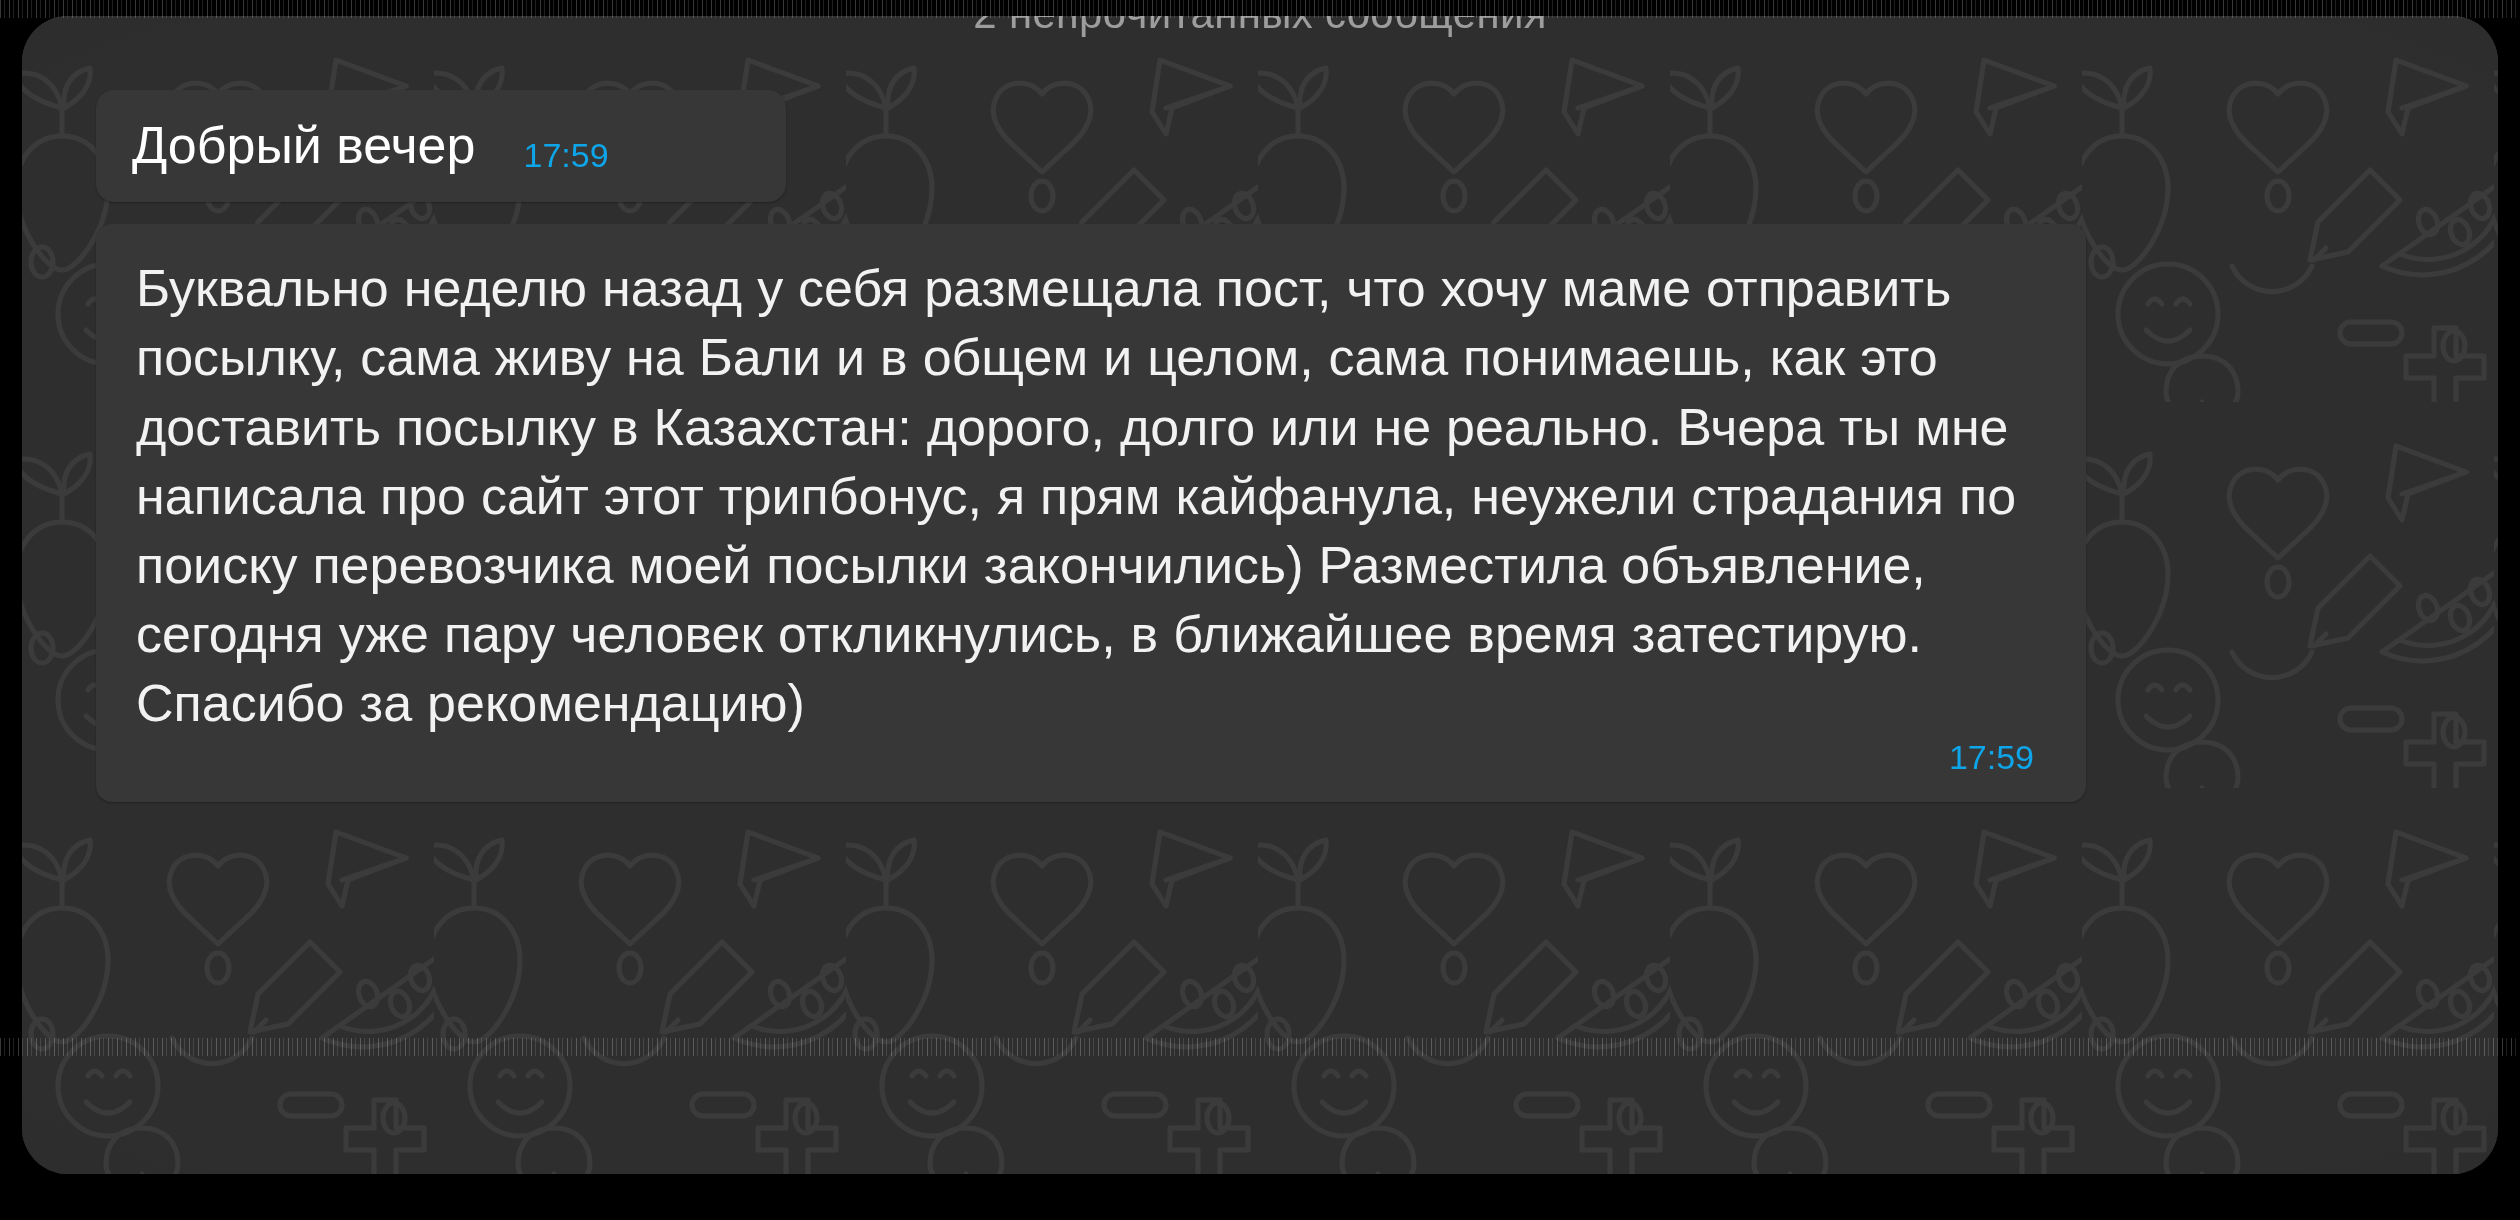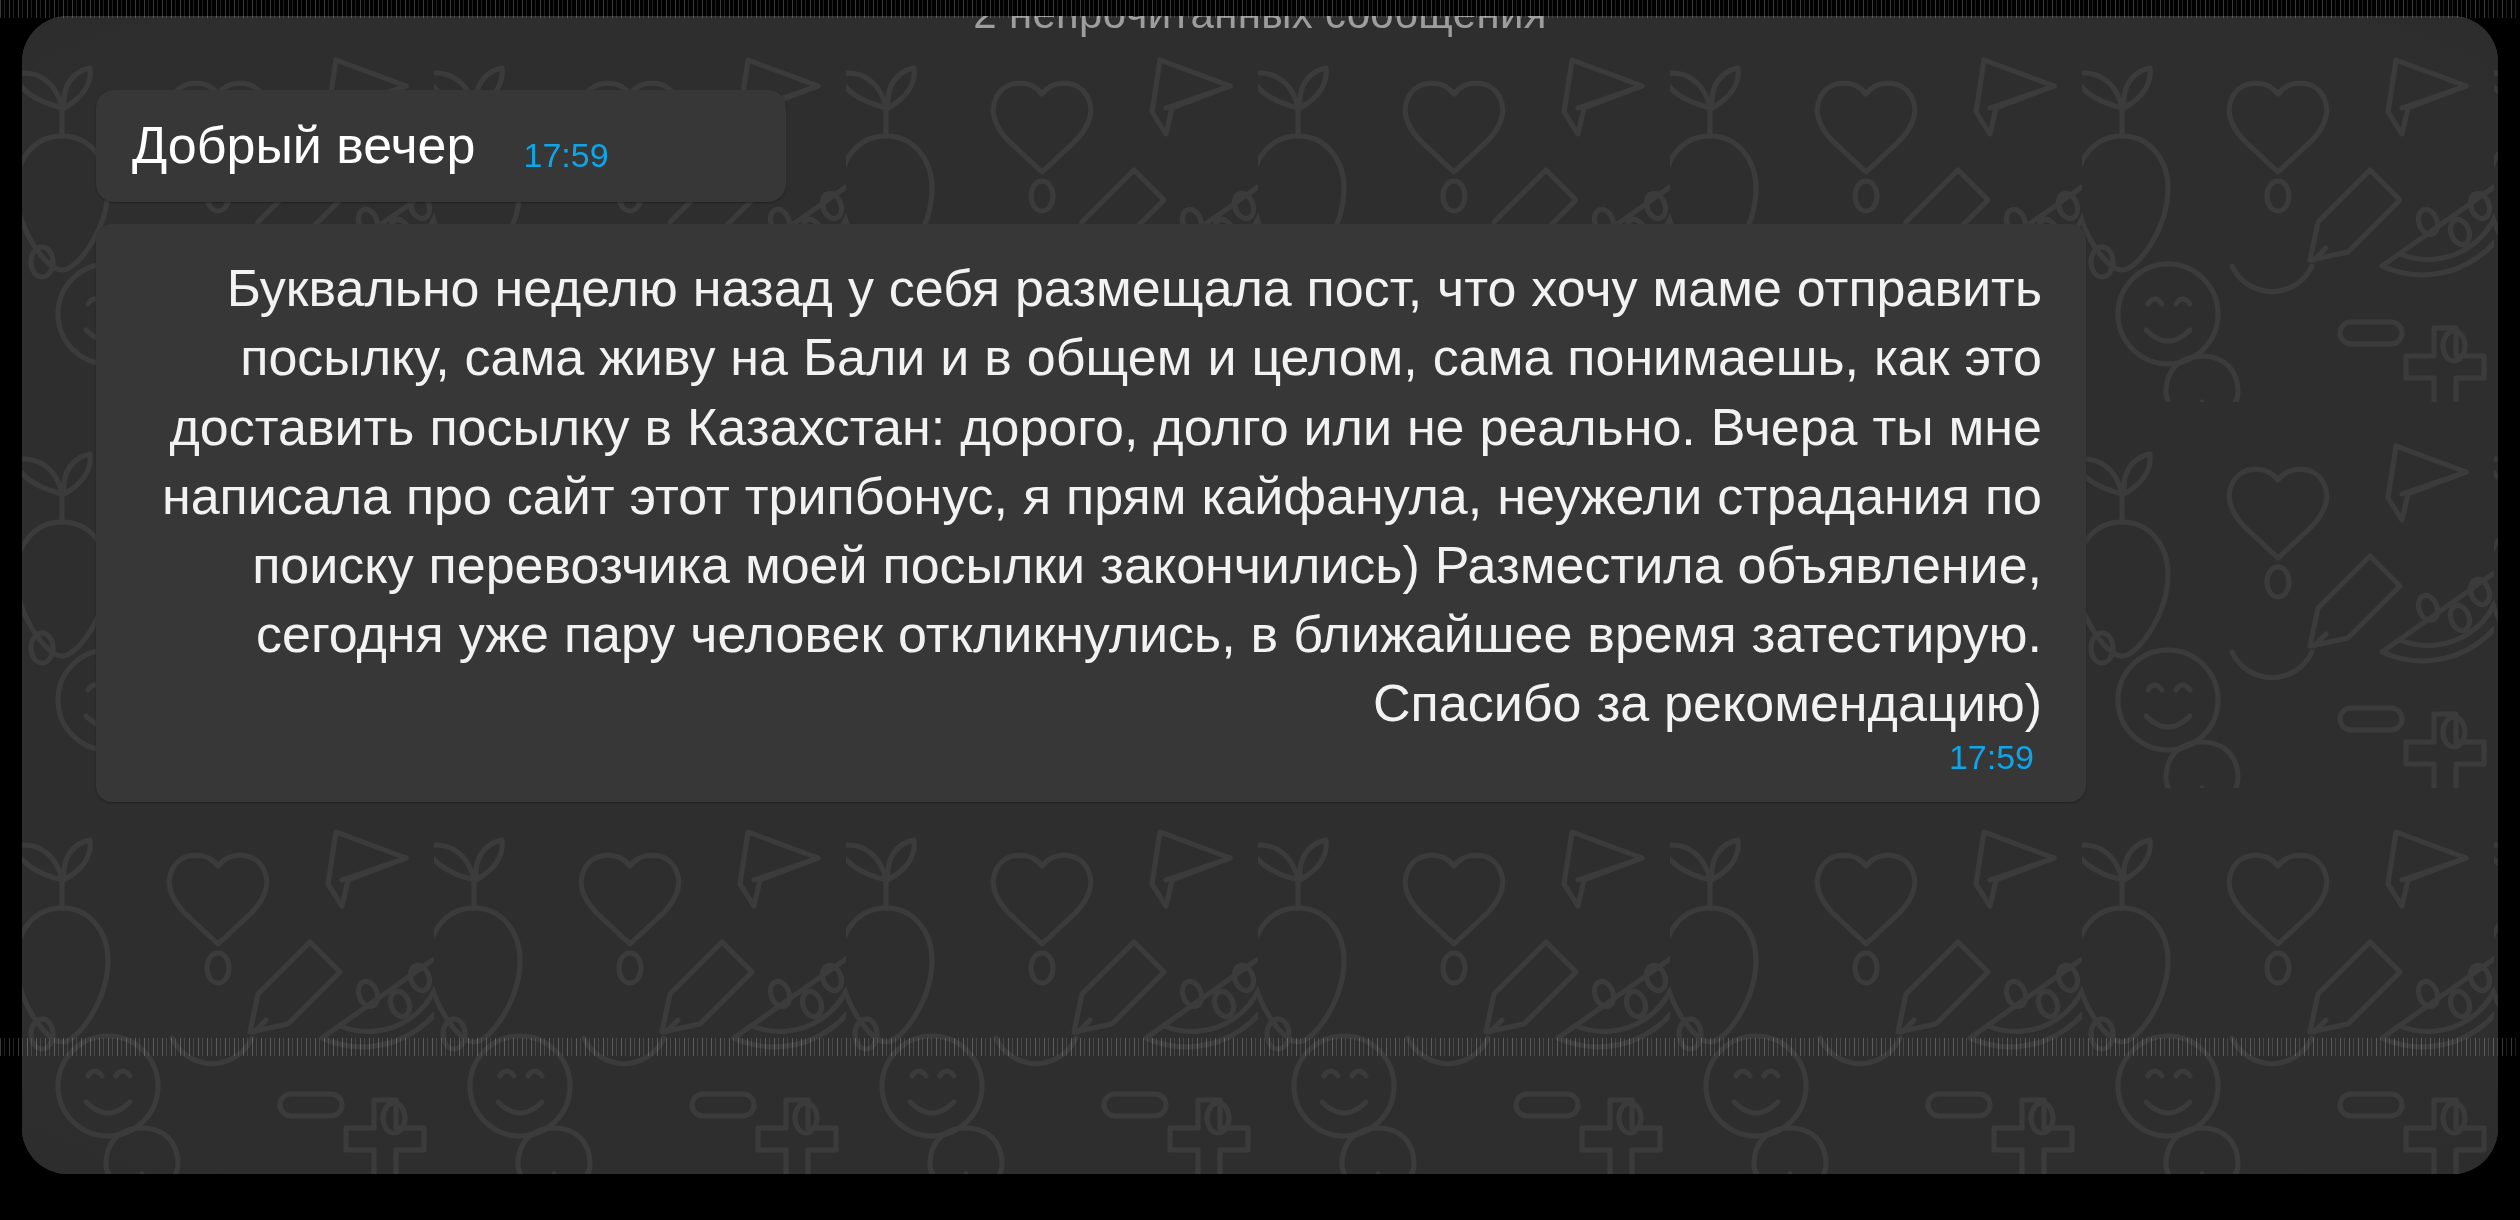--- a/index.html
+++ b/index.html
@@ -118,21 +118,21 @@
   
   #bubble-long {
     padding: 30px 44px 26px 40px;
     width: 1990px;
     border-radius: 16px;
   }
   #bubble-long .bubble-text {
     font-size: 52px;
     line-height: 1.33;
     color: #f2f2f2;
-    text-align: right;
+    text-align: left;
     word-spacing: 0.5px;
   }
   #bubble-long .time-row {
     display: flex;
     justify-content: flex-end;
     margin-top: 2px;
     margin-right: 8px;
   }
 
   .doodle { fill: none; stroke: #3b3b3b; stroke-width: 5; stroke-linecap: round; stroke-linejoin: round; }

